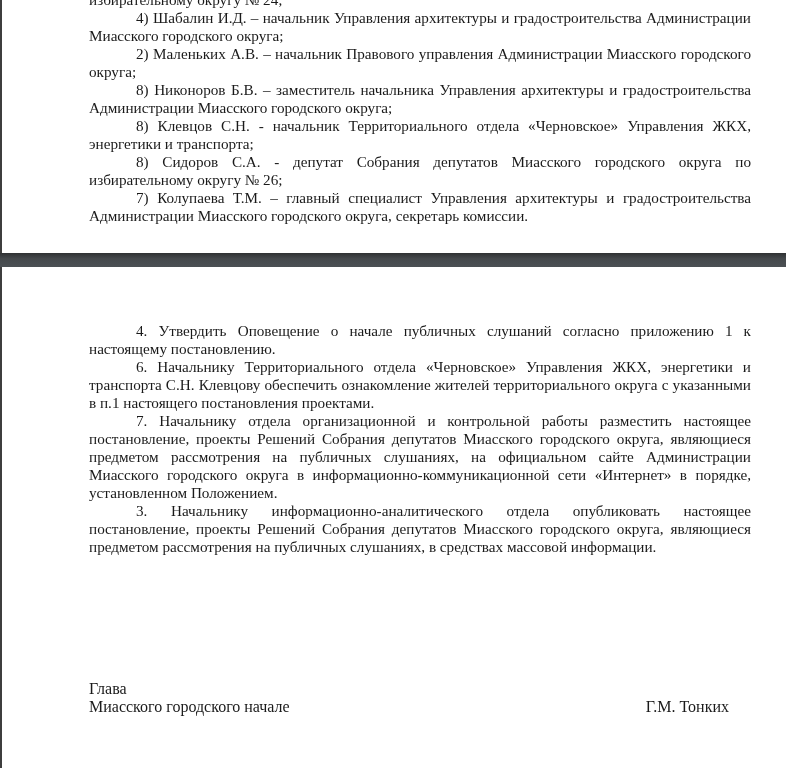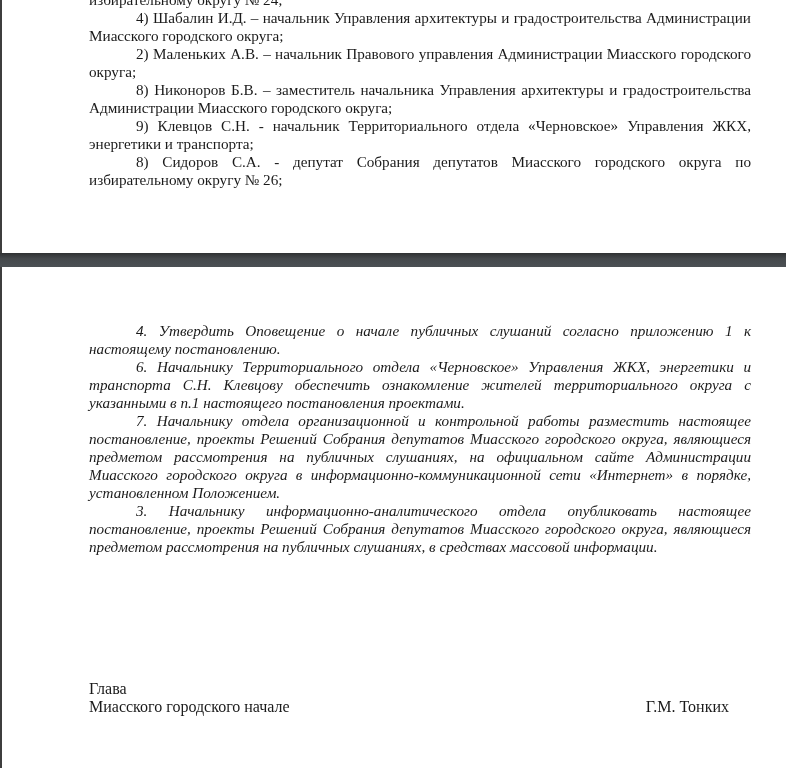--- a/index.html
+++ b/index.html
@@ -19,37 +19,38 @@
     position: absolute; left: 0; top: 253px; width: 786px; height: 14px;
     background: linear-gradient(#2f3133, #45494c 40%, #4b5054);
   }
   .text {
     position: absolute; left: 87px; width: 662px;
     font-size: 15.2px; line-height: 18px;
   }
   .text p { margin: 0; text-align: justify; text-indent: 47px; }
   .page1 .text { top: -9px; }
   .page1 .text p.cont { text-indent: 0; }
-  .page2 .text { top: 55px; font-style: italic; }
+  .page2 .text { top: 55px; }
   .sig {
     position: absolute; left: 87px; width: 640px; font-size: 16px; line-height: 18px;
   }
   .sig .row { display: flex; justify-content: space-between; }
 </style>
 </head>
 <body>
 
 <div class="page page1">
   <div class="text">
     <p class="cont">избирательному округу № 24;</p>
     <p>4) Шабалин И.Д. – начальник Управления архитектуры и градостроительства Администрации Миасского городского округа;</p>
     <p>2) Маленьких А.В. – начальник Правового управления Администрации Миасского городского округа;</p>
     <p>8) Никоноров Б.В. – заместитель начальника Управления архитектуры и градостроительства Администрации Миасского городского округа;</p>
-    <p>9) Клевцов С.Н. - начальник Территориального отдела «Черновское» Управления ЖКХ, энергетики и транспорта;</p>
+    <p>8) Клевцов С.Н. - начальник Территориального отдела «Черновское» Управления ЖКХ, энергетики и транспорта;</p>
     <p>8) Сидоров С.А. - депутат Собрания депутатов Миасского городского округа по избирательному округу № 26;</p>
+    <p>7) Колупаева Т.М. – главный специалист Управления архитектуры и градостроительства Администрации Миасского городского округа, секретарь комиссии.</p>
   </div>
 </div>
 
 <div class="separator"></div>
 
 <div class="page page2">
   <div class="text">
     <p>4. Утвердить Оповещение о начале публичных слушаний согласно приложению 1 к настоящему постановлению.</p>
     <p>6. Начальнику Территориального отдела «Черновское» Управления ЖКХ, энергетики и транспорта С.Н. Клевцову обеспечить ознакомление жителей территориального округа с указанными в п.1 настоящего постановления проектами.</p>
     <p>7. Начальнику отдела организационной и контрольной работы разместить настоящее постановление, проекты Решений Собрания депутатов Миасского городского округа, являющиеся предметом рассмотрения на публичных слушаниях, на официальном сайте Администрации Миасского городского округа в информационно-коммуникационной сети «Интернет» в порядке, установленном Положением.</p>

